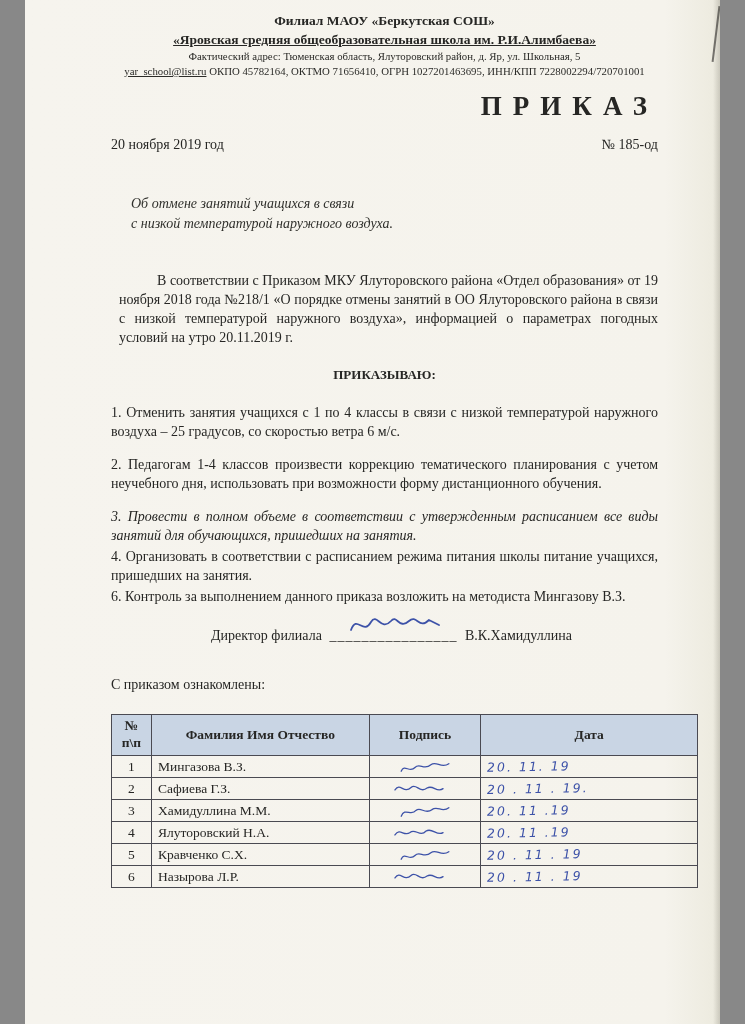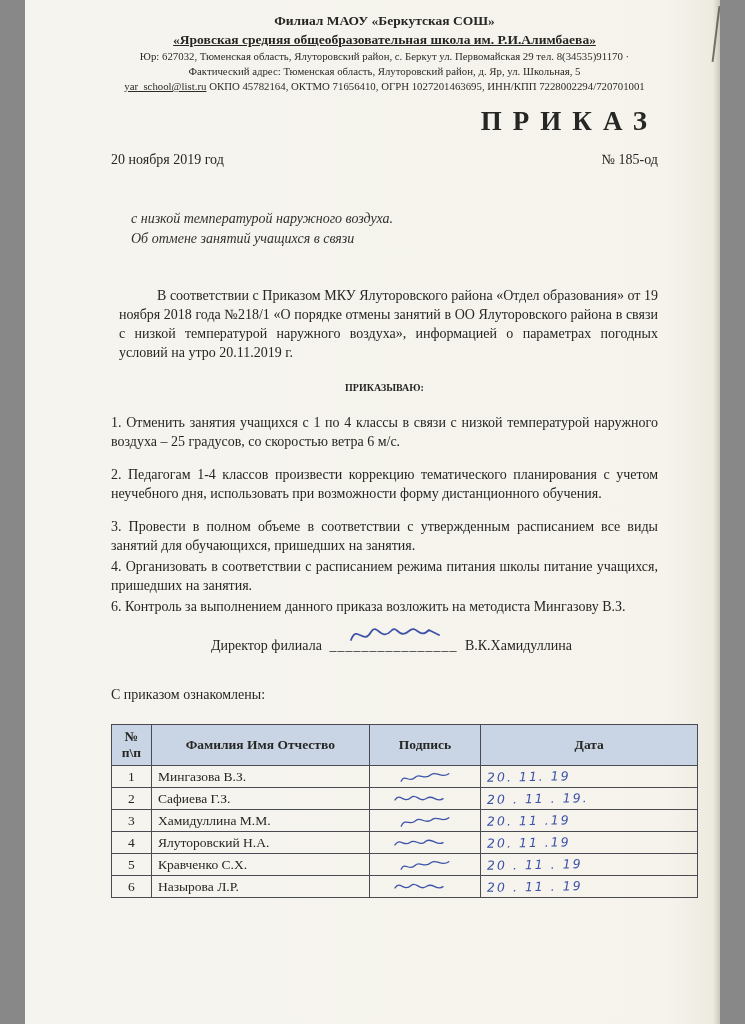--- a/index.html
+++ b/index.html
@@ -40,26 +40,26 @@
   .meta-row { display: flex; justify-content: space-between; margin-top: 15px; font-size: 14px; }
   .order-place { text-align: center; margin-top: 23px; }
 
   
   .subject { margin-top: 41px; margin-left: 20px; font-style: italic; line-height: 1.4; color: #30302c; }
 
   
   .intro {
     margin: 38px 0 0 8px; text-align: justify; text-indent: 38px; line-height: 19px;
   }
-  .order-heading { text-align: center; font-weight: bold; margin-top: 20px; font-size: 10px; }
+  .order-heading { text-align: center; font-weight: bold; margin-top: 20px; font-size: 13px; }
   .order-items { margin-top: 20px; }
   .order-items p { margin: 0; line-height: 19px; text-align: justify; }
   .order-items p.sp1 { margin-top: 0; }
   .order-items p.sp2 { margin-top: 14px; }
-  .order-items p.sp3 { margin-top: 14px; }
+  .order-items p.sp3 { margin-top: 14px; font-style: italic; }
   .order-items p.tight { margin-top: 2px; }
 
   
   .sig-row { margin-top: 22px; margin-left: 100px; font-size: 14px; }
   .sig-line { position: relative; display: inline-block; margin: 0 4px; letter-spacing: 1px; }
   .sig-scribble { position: absolute; left: 18px; top: -20px; }
   .ink { stroke: #3d52a8; fill: none; stroke-linecap: round; }
 
   .ack { margin-top: 33px; }
 
@@ -95,36 +95,35 @@
 </head>
 <body>
 
 <div class="page">
   <div class="scan-mark-topright"></div>
   <div class="scan-edge-right"></div>
 
   <div class="doc-header">
     <div class="org-line-1">Филиал МАОУ «Беркутская СОШ»</div>
     <div class="org-line-2">«Яровская средняя общеобразовательная школа им. Р.И.Алимбаева»</div>
-    <div class="org-small">Юр: 627032, Тюменская область, Ялуторовский район, с. Беркут ул. Первомайская 29 тел. 8(34535)91170 ·</div>
     <div class="org-small">Фактический адрес: Тюменская область, Ялуторовский район, д. Яр, ул. Школьная, 5</div>
     <div class="org-small"><span class="underline">yar_school@list.ru</span><span> ОКПО 45782164, ОКТМО 71656410, ОГРН 1027201463695, ИНН/КПП 7228002294/720701001</span></div>
   </div>
 
   <div class="doc-title">ПРИКАЗ</div>
 
   <div class="meta-row">
     <span>20 ноября 2019 год</span>
     <span>№ 185-од</span>
   </div>
 
 
   <div class="subject">
+    <div>Об отмене занятий учащихся в связи</div>
     <div>с низкой температурой наружного воздуха.</div>
-    <div>Об отмене занятий учащихся в связи</div>
   </div>
 
   <p class="intro">В соответствии с Приказом МКУ Ялуторовского района «Отдел образования» от 19 ноября 2018 года №218/1 «О порядке отмены занятий в ОО Ялуторовского района в связи с низкой температурой наружного воздуха», информацией о параметрах погодных условий на утро 20.11.2019 г.</p>
 
   <div class="order-heading">ПРИКАЗЫВАЮ:</div>
 
   <div class="order-items">
     <p class="sp1">1. Отменить занятия учащихся с 1 по 4 классы в связи с низкой температурой наружного воздуха  – 25 градусов, со скоростью ветра 6 м/с.</p>
     <p class="sp2">2. Педагогам 1-4 классов произвести коррекцию тематического планирования с учетом неучебного дня, использовать при возможности форму дистанционного обучения.</p>
     <p class="sp3">3. Провести в полном объеме в соответствии с утвержденным расписанием все виды занятий для обучающихся, пришедших на занятия.</p>

